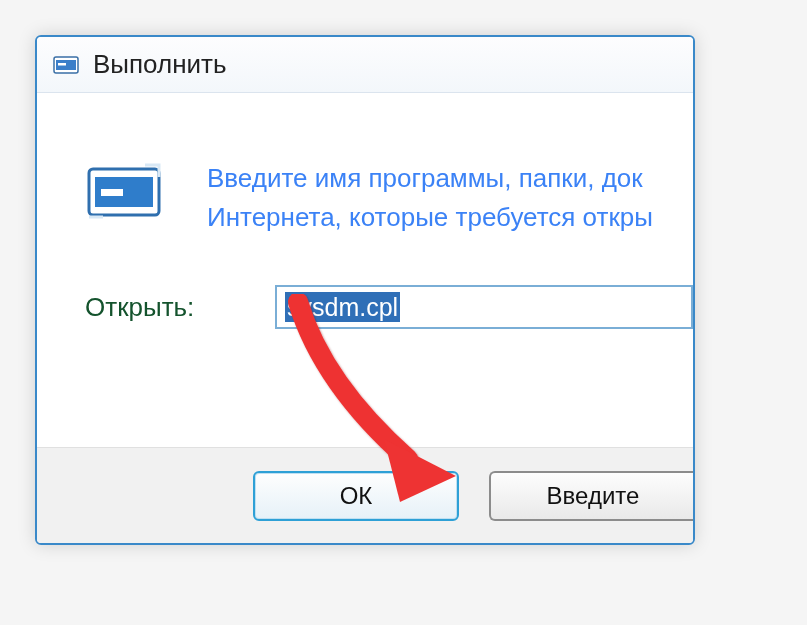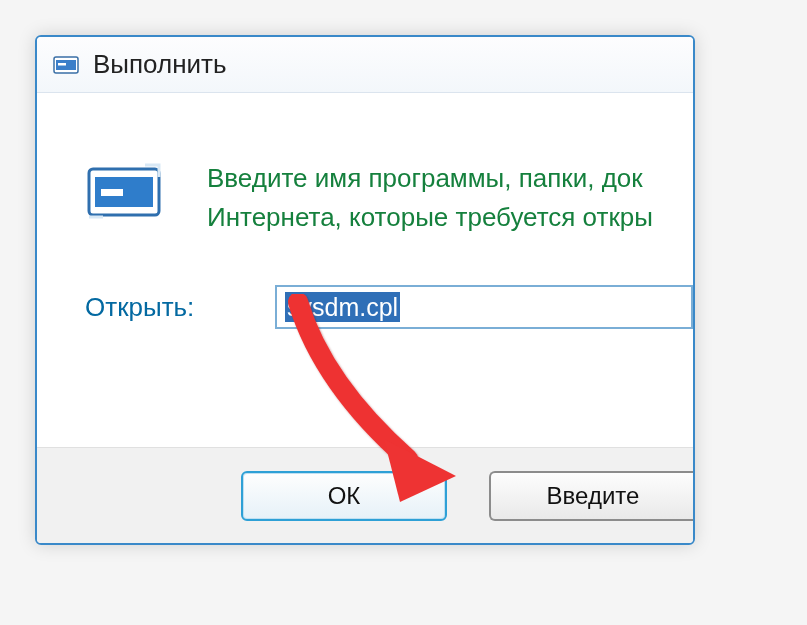--- a/index.html
+++ b/index.html
@@ -56,32 +56,32 @@
   .big-icon {
     width: 78px;
     height: 58px;
     margin-right: 44px;
     margin-top: 4px;
     flex-shrink: 0;
   }
   .desc-text {
     font-size: 26px;
     line-height: 1.5;
-    color: #15803d;
+    color: #3b82f6;
     white-space: pre-line;
   }
   .input-row {
     display: flex;
     align-items: center;
     padding-left: 48px;
     margin-top: 48px;
   }
   .input-label {
     font-size: 26px;
-    color: #0369a1;
+    color: #14532d;
     width: 190px;
   }
   .combo {
     flex: 1;
     height: 44px;
     border: 2px solid #7aaed6;
     background: #fff;
     display: flex;
     align-items: center;
     padding: 0 8px;
@@ -99,21 +99,21 @@
   .button-row {
     height: 96px;
     background: #f1f1f1;
     border-top: 1px solid #e0e0e0;
     position: absolute;
     left: 0; right: 0; bottom: 0;
     display: flex;
     align-items: center;
     justify-content: flex-end;
     padding-right: 0;
-    gap: 42px;
+    gap: 30px;
     padding-left: 340px;
   }
   .btn {
     min-width: 206px;
     height: 50px;
     font-size: 24px;
     color: #111;
     border-radius: 6px;
     display: flex;
     align-items: center;

